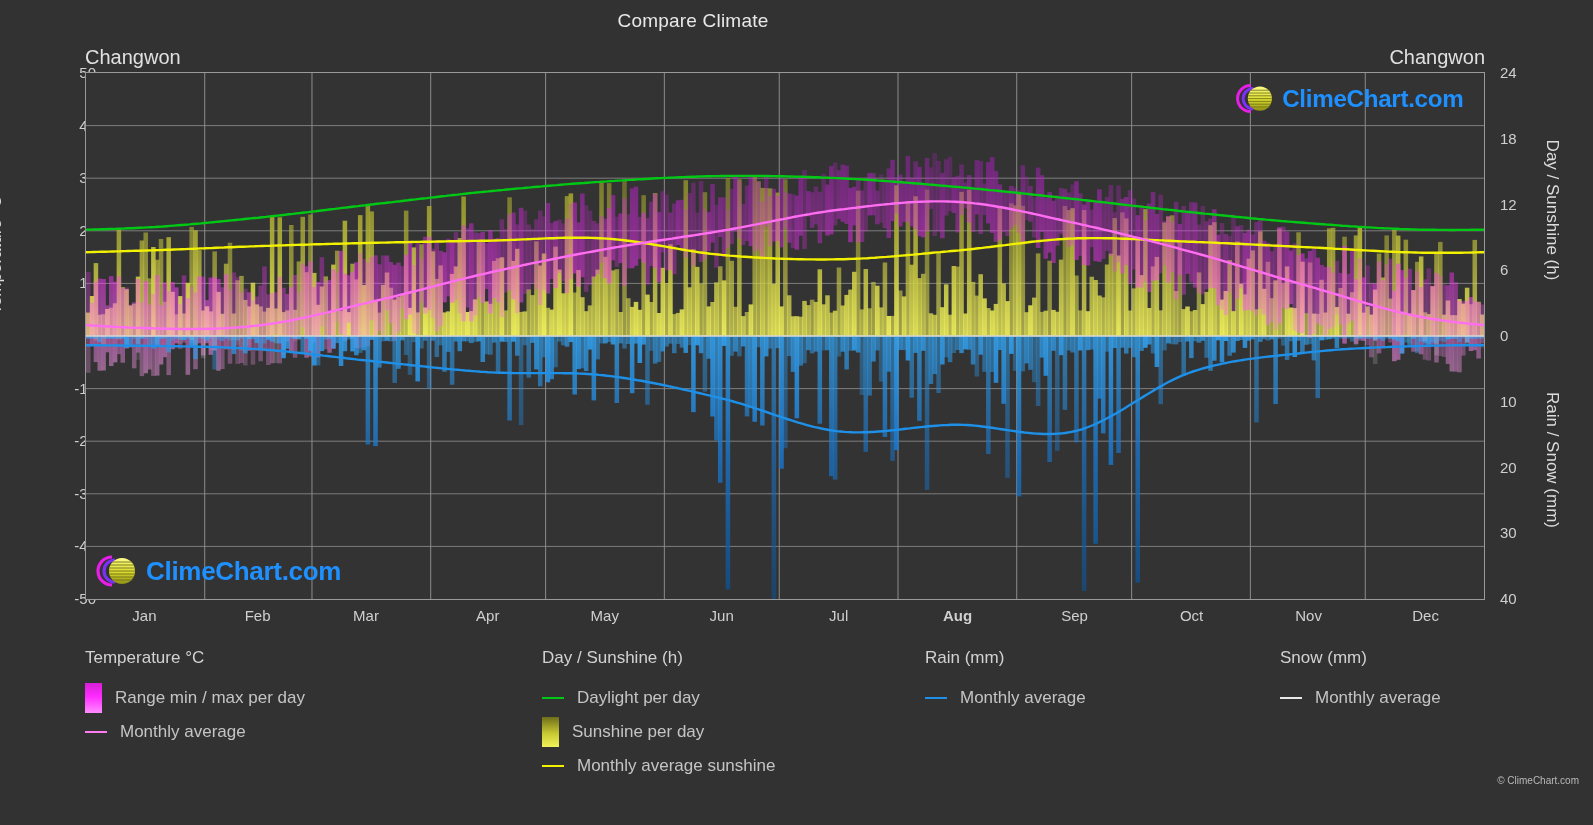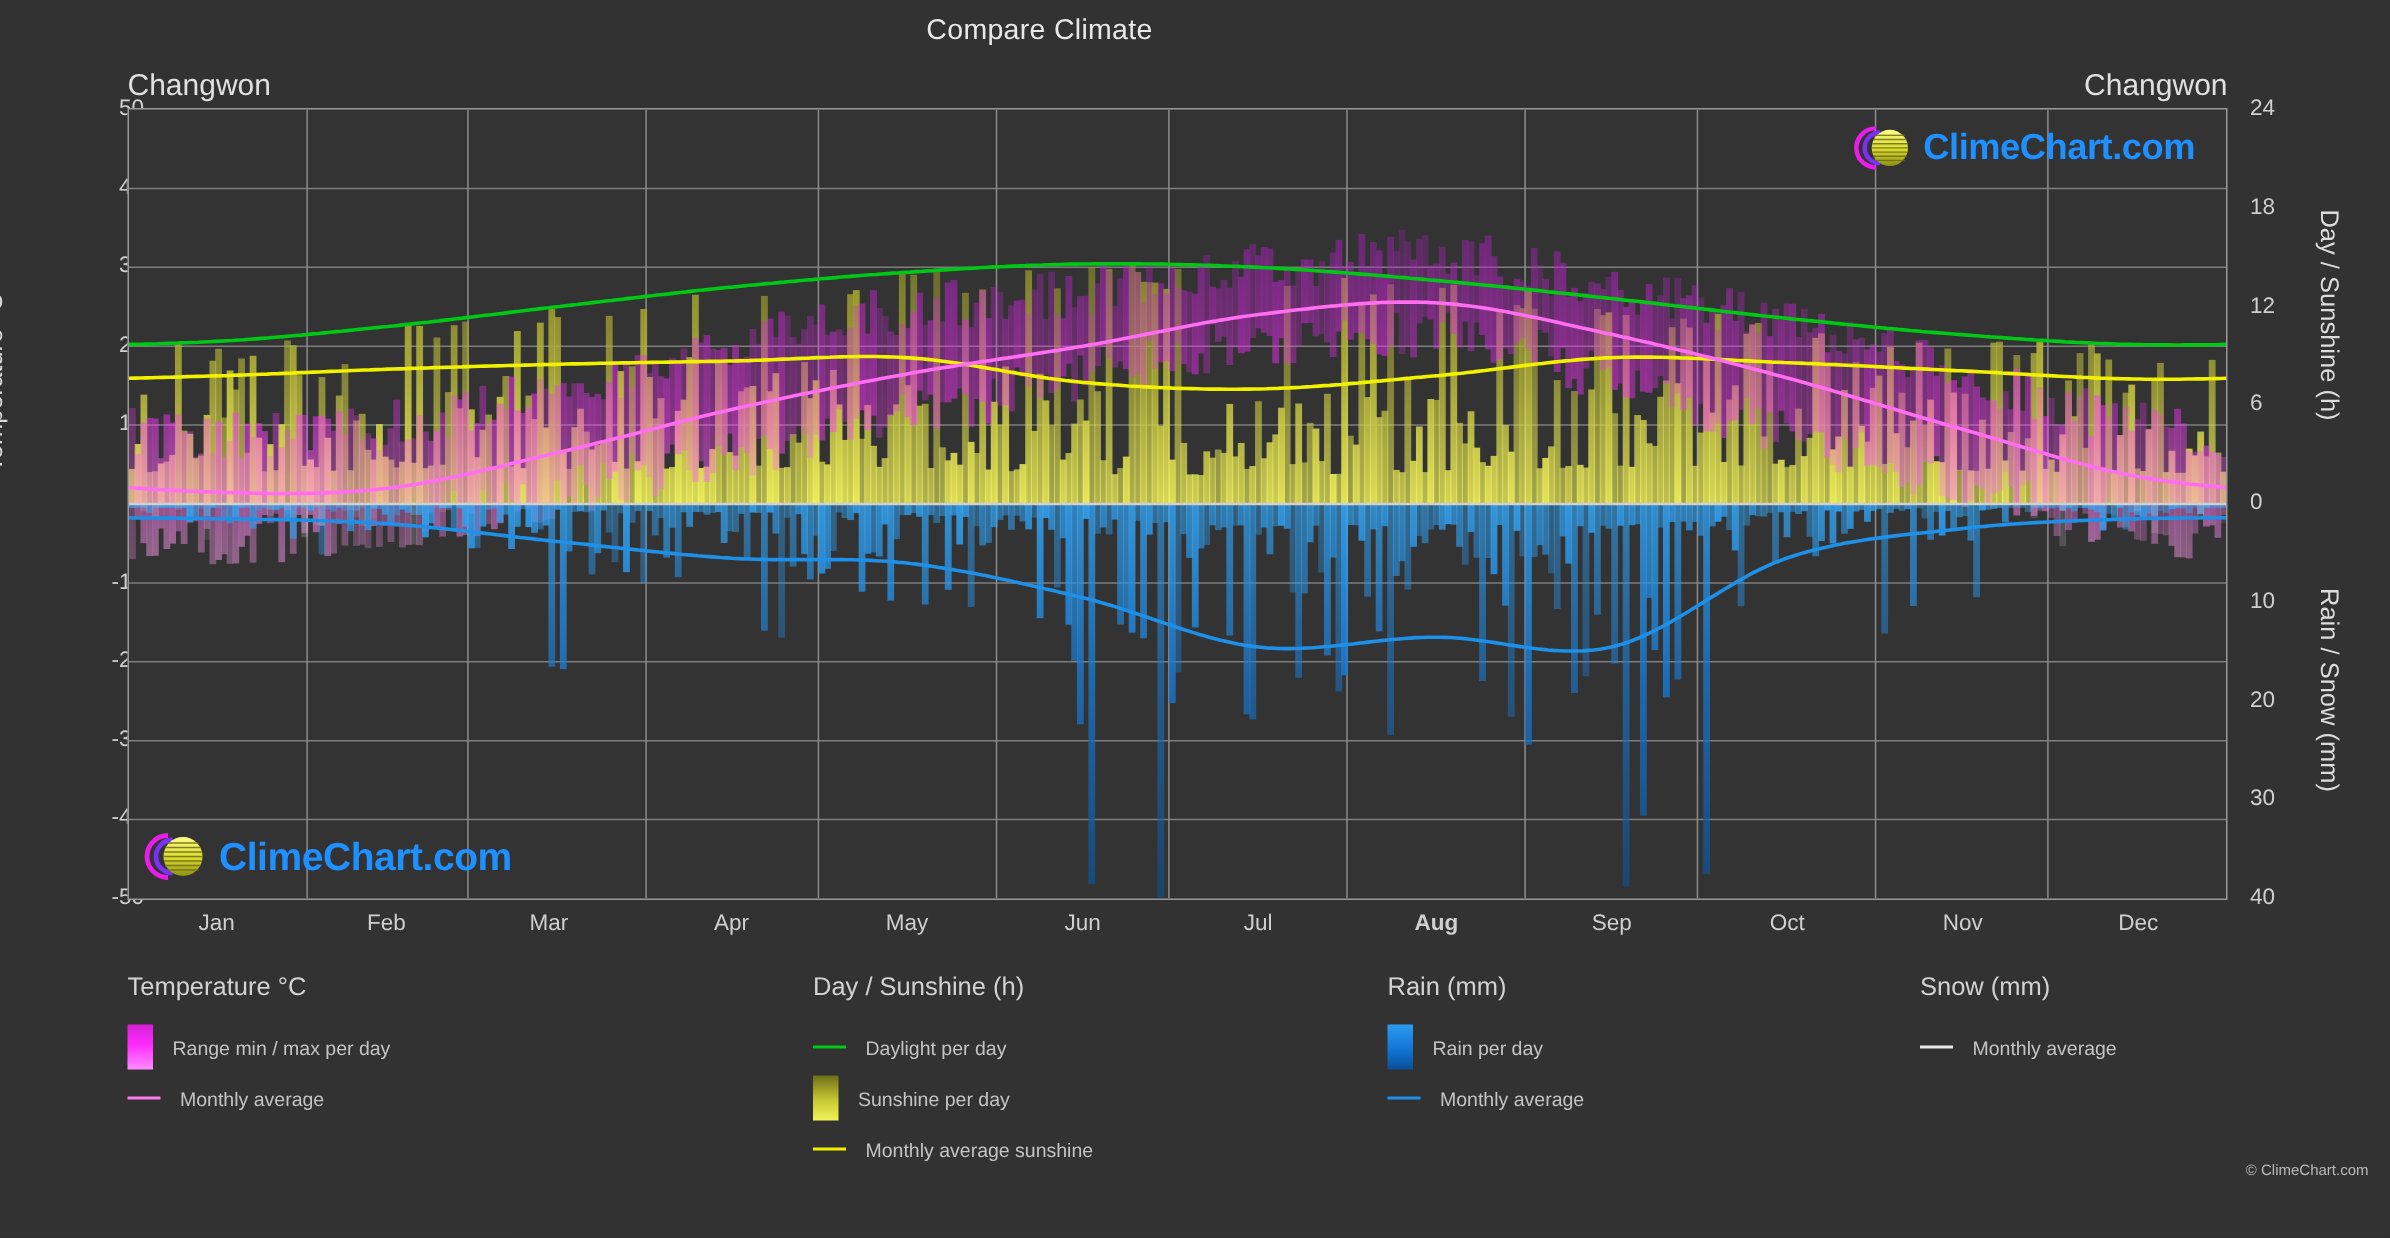--- a/index.html
+++ b/index.html
@@ -58,21 +58,21 @@
   .xtick {
     position: absolute; top: 607px; color: #cfcfcf; font-size: 15px;
     transform: translateX(-50%); white-space: nowrap;
   }
 
   
   #legend { position: absolute; left: 0; top: 648px; width: 1593px; height: 150px; }
   .lg-col { position: absolute; top: 0; }
   .lg-head { color: #d2d2d2; font-size: 17px; margin-bottom: 13px; white-space: nowrap; }
   .lg-row { display: flex; align-items: center; height: 34px; }
-  .lg-text { color: #c4c4c4; font-size: 13px; white-space: nowrap; margin-left: 13px; }
+  .lg-text { color: #c4c4c4; font-size: 17px; white-space: nowrap; margin-left: 13px; }
   .swatch-box { width: 17px; height: 30px; flex: 0 0 17px; }
   .swatch-line { width: 22px; height: 0; border-top: 2px solid; flex: 0 0 22px; margin-left: 0px;}
   .lg-row .swatch-line { margin-left: 0; }
   .sw-temp   { background: linear-gradient(180deg,#d61fd6 0%,#ff2bff 45%,#ff8cff 100%); }
   .sw-sun    { background: linear-gradient(180deg,#6e6e1a 0%,#c8c832 55%,#f2f25a 100%); }
   .sw-rain   { background: linear-gradient(180deg,#2b9bf0 0%,#1176d6 55%,#0a4f97 100%); }
   .sw-snow   { background: linear-gradient(180deg,#f2f2f2 0%,#b0b0b0 55%,#4a4a4a 100%); }
 
   .copyright {
     position: absolute; right: 14px; top: 775px;
@@ -1388,24 +1388,20 @@
       </div>
       <div class="lg-row">
         <span class="swatch-line" style="border-color:#f2f200;"></span>
         <span class="lg-text">Monthly average sunshine</span>
       </div>
     </div>
 
     <div class="lg-col" style="left:925px;">
       <div class="lg-head">Rain (mm)</div>
       <div class="lg-row">
-        <span class="swatch-box sw-rain"></span>
-        <span class="lg-text">Rain per day</span>
-      </div>
-      <div class="lg-row">
         <span class="swatch-line" style="border-color:#1e90e8;"></span>
         <span class="lg-text">Monthly average</span>
       </div>
     </div>
 
     <div class="lg-col" style="left:1232px;margin-left:48px;">
       <div class="lg-head">Snow (mm)</div>
       <div class="lg-row">
         <span class="swatch-line" style="border-color:#e8e8e8;"></span>
         <span class="lg-text">Monthly average</span>

